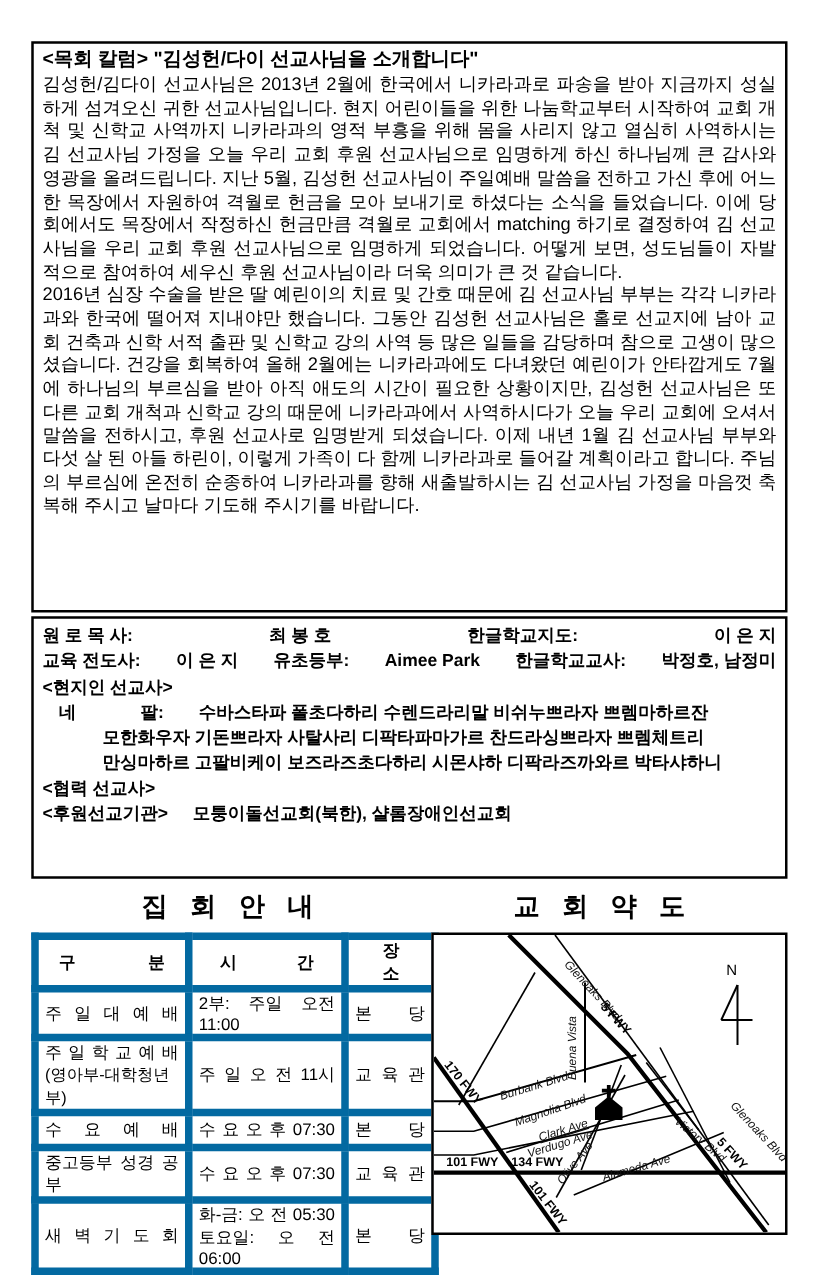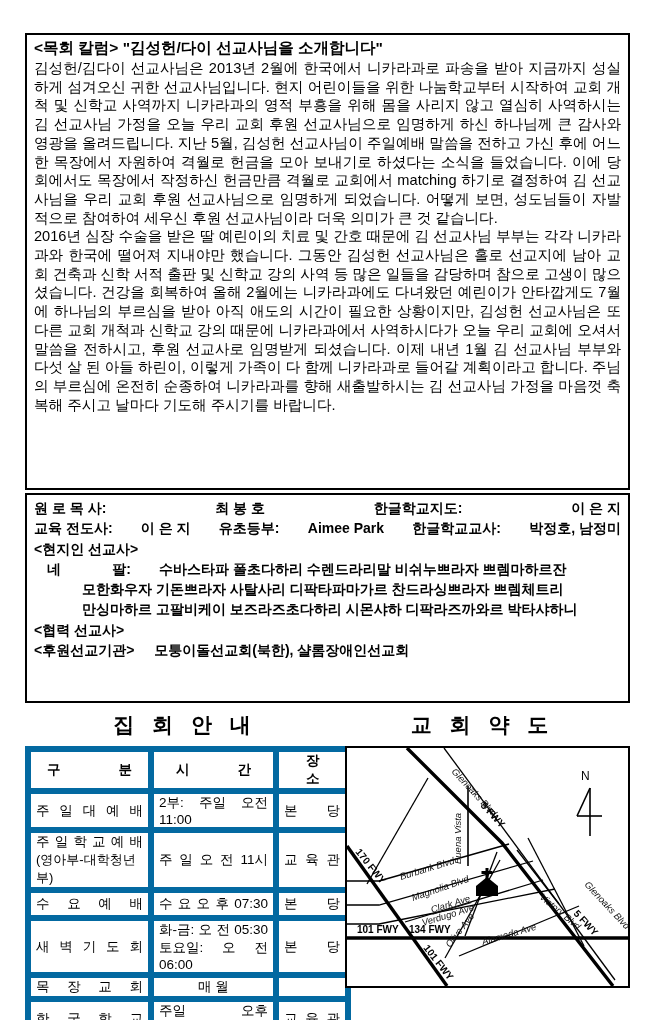--- a/index.html
+++ b/index.html
@@ -115,20 +115,25 @@
       <div class="jcell">주 일 학 교 예 배</div>
       <div class="cell-sub">(영아부-대학청년부)</div>
     </td>
     <td class="jcell">주 일 오 전 11시</td>
     <td class="jcell">교 육 관</td>
   </tr>
   <tr class="rh-s">
     <td class="jcell">수 요 예 배</td>
     <td class="jcell">수 요 오 후 07:30</td>
     <td class="jcell">본 당</td>
+  </tr>
+  <tr class="rh-s">
+    <td class="jcell">중고등부 성경 공부</td>
+    <td class="jcell">수 요 오 후 07:30</td>
+    <td class="jcell">교 육 관</td>
   </tr>
   <tr class="rh-d">
     <td class="jcell">새 벽 기 도 회</td>
     <td>
       <div class="jcell">화-금: 오 전 05:30</div>
       <div class="jcell">토요일: 오 전 06:00</div>
     </td>
     <td class="jcell">본 당</td>
   </tr>
   <tr class="rh-l1">

